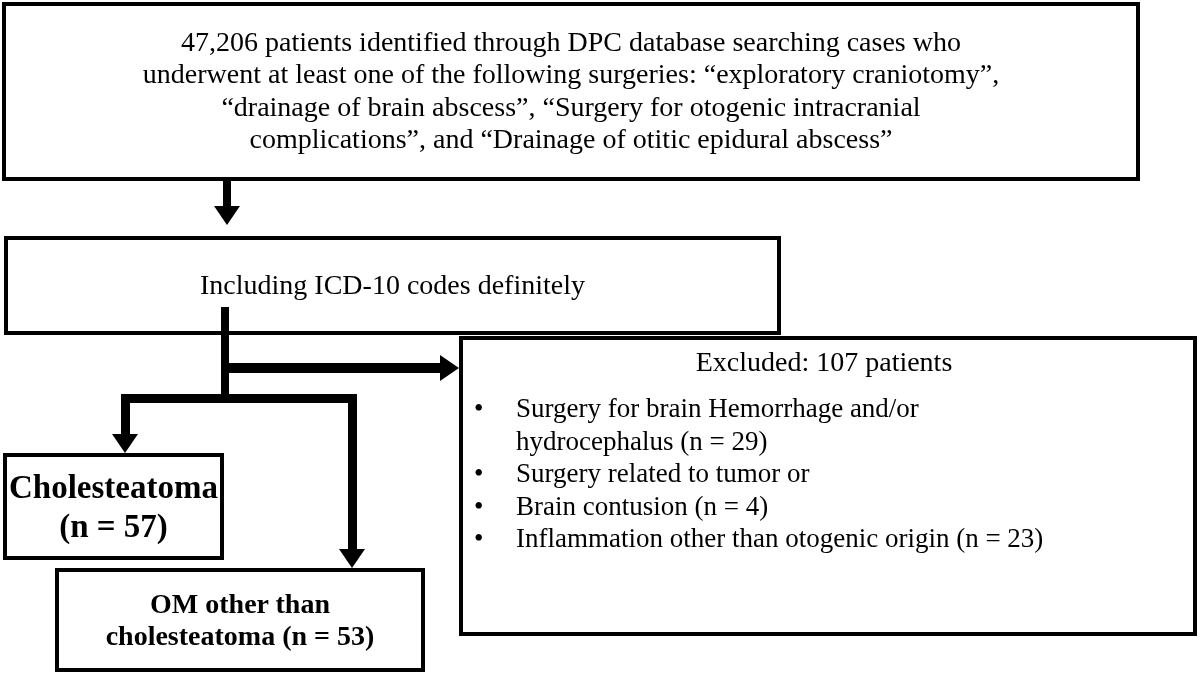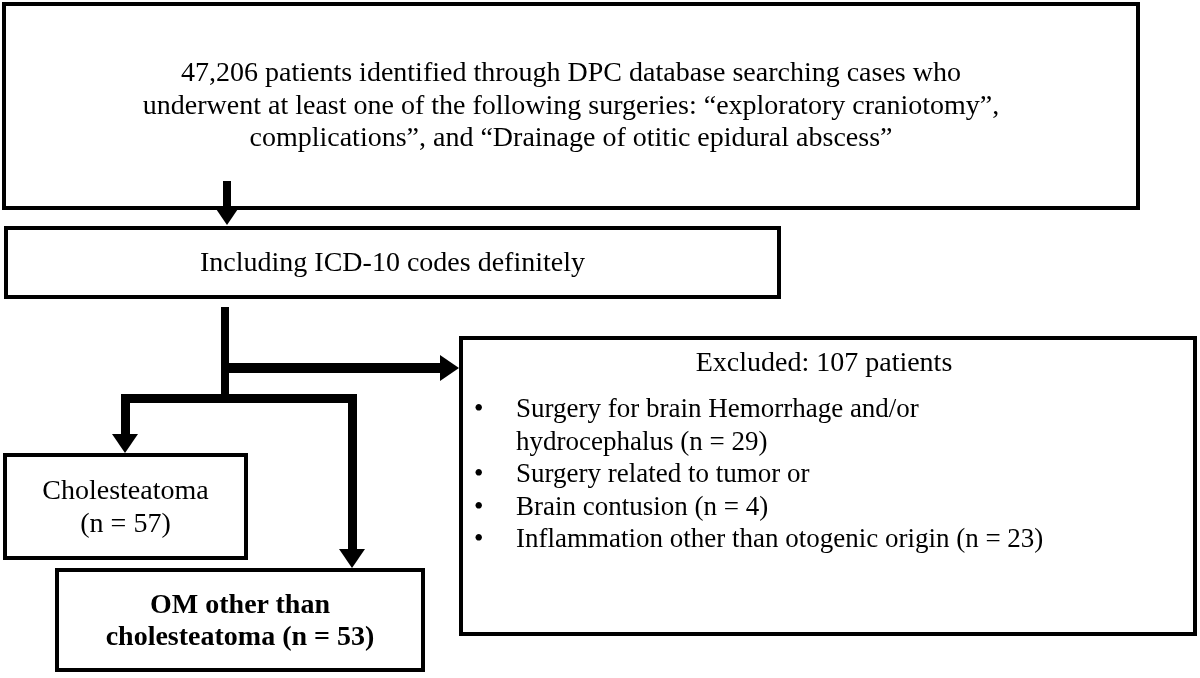--- a/index.html
+++ b/index.html
@@ -25,28 +25,28 @@
     flex-direction: column;
     align-items: center;
     justify-content: center;
     text-align: center;
     line-height: 1.16;
   }
   .node .line { display: block; white-space: nowrap; }
 
   
   #box-identified {
-    left: 2px; top: 2px; width: 1138px; height: 208px;
+    left: 2px; top: 2px; width: 1138px; height: 179px;
     font-size: 28px;
     padding: 4px 10px 6px 10px;
   }
 
   
   #box-icd {
-    left: 4px; top: 226px; width: 777px; height: 73px;
+    left: 4px; top: 236px; width: 777px; height: 99px;
     font-size: 28px;
   }
 
   
   #box-excluded {
     left: 459px; top: 336px; width: 738px; height: 300px;
     display: block;
     padding: 6px 8px 6px 0px;
     font-size: 27px;
     text-align: left;
@@ -73,23 +73,23 @@
     position: absolute;
     left: 11px;
     top: 0;
     font-size: 27px;
     line-height: 1.20;
   }
   #box-excluded li .txt { display: block; }
 
   
   #box-chole {
-    left: 3px; top: 453px; width: 245px; height: 107px;
-    font-size: 28px;
-    font-weight: normal;
+    left: 3px; top: 453px; width: 221px; height: 107px;
+    font-size: 33px;
+    font-weight: bold;
   }
 
   
   #box-om {
     left: 55px; top: 568px; width: 370px; height: 104px;
     font-size: 28px;
     font-weight: bold;
   }
 
   
@@ -128,20 +128,21 @@
   #c3-right-head { left: 339px; top: 549px; }
 </style>
 </head>
 <body>
 
 <div id="canvas">
 
   <div class="node" id="box-identified">
     <span class="line">47,206 patients identified through DPC database searching cases who</span>
     <span class="line">underwent at least one of the following surgeries: “exploratory craniotomy”,</span>
+    <span class="line">“drainage of brain abscess”, “Surgery for otogenic intracranial</span>
     <span class="line">complications”, and “Drainage of otitic epidural abscess”</span>
   </div>
 
   <div class="vline" id="c1-stem"></div>
   <div class="arrow-down" id="c1-head"></div>
 
   <div class="node" id="box-icd">
     <span class="line">Including ICD-10 codes definitely</span>
   </div>
 

